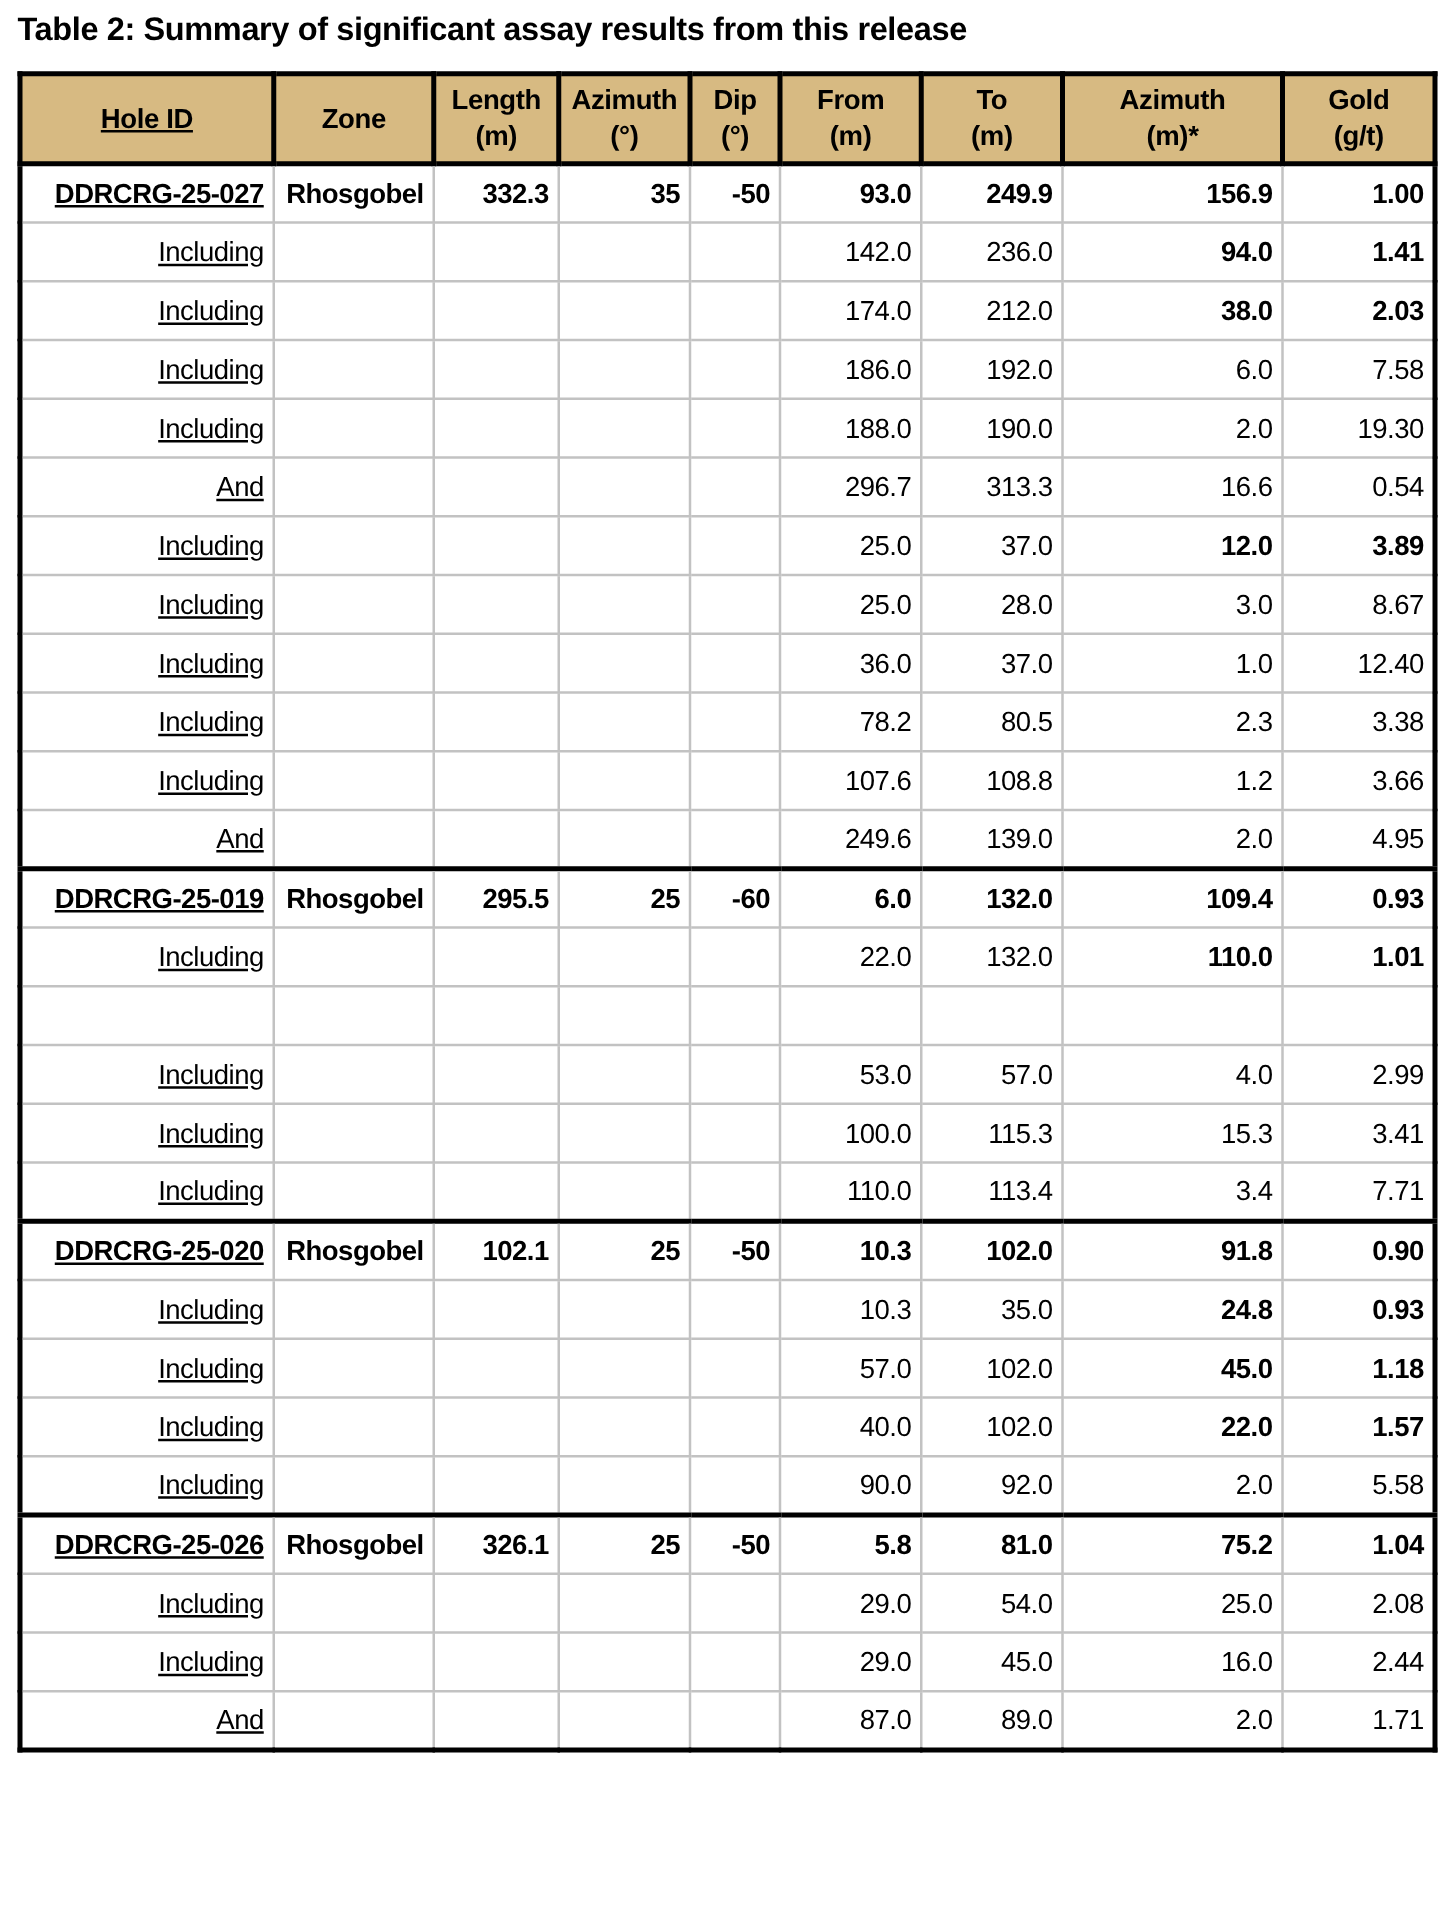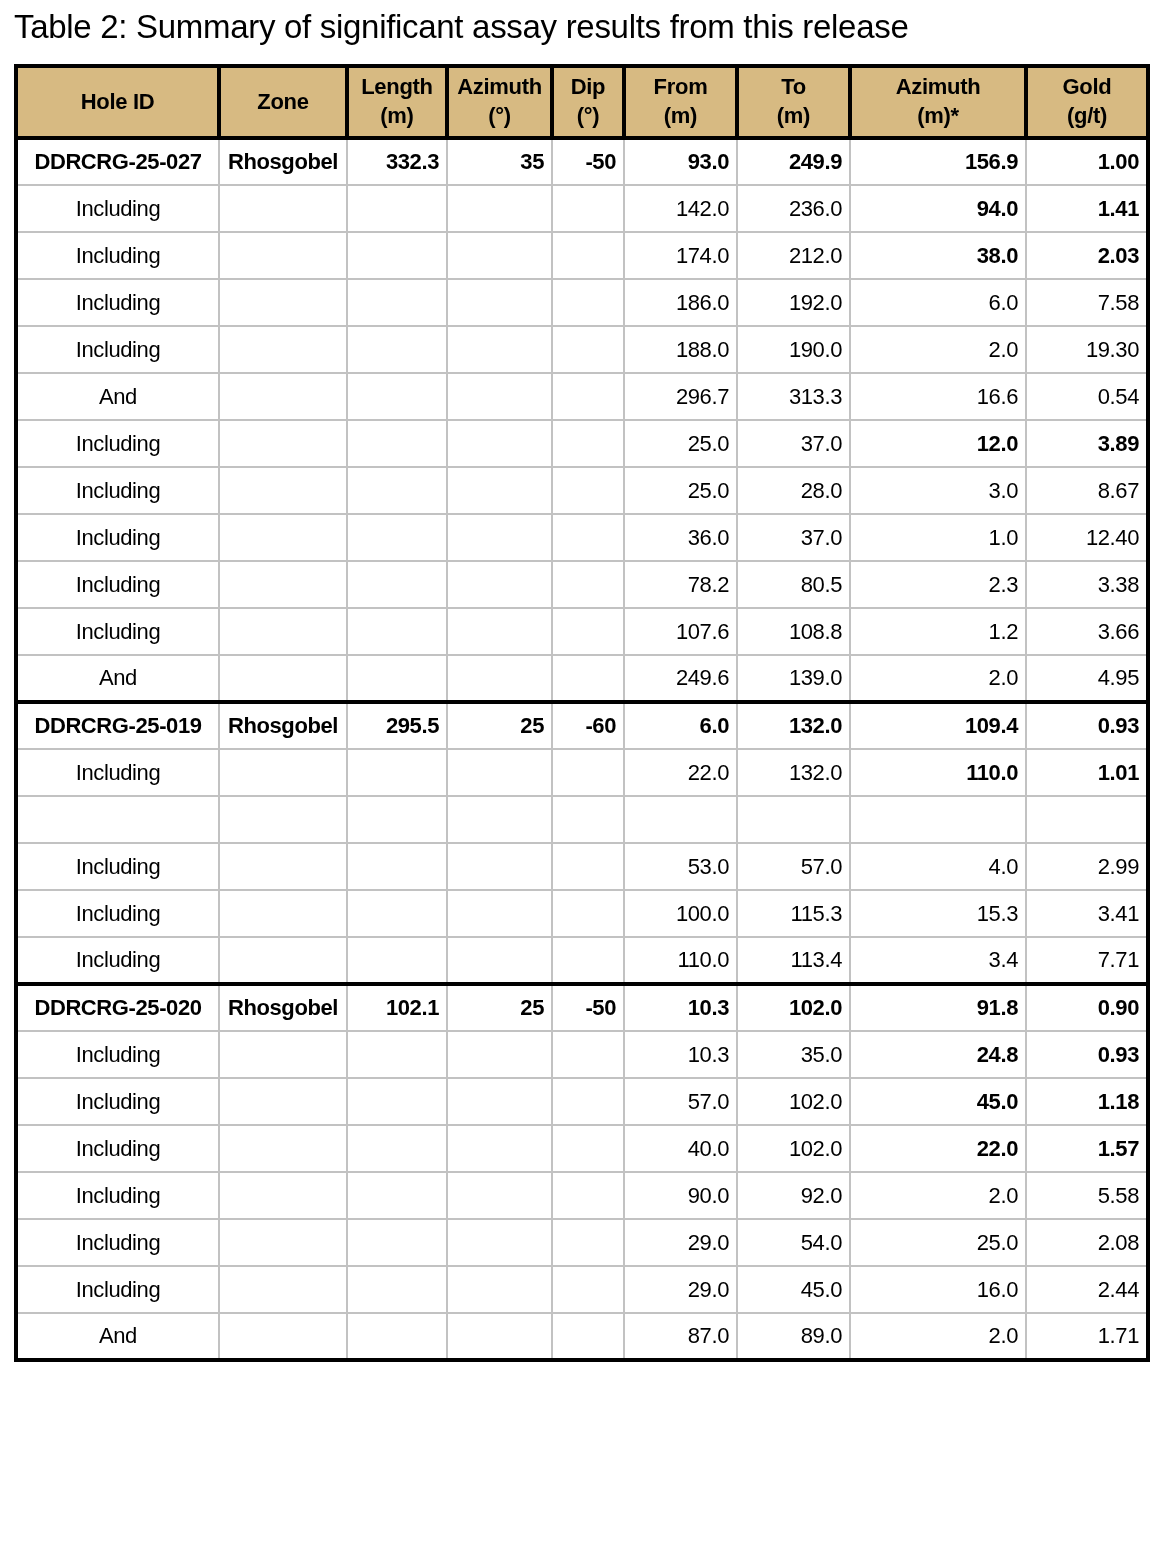--- a/index.html
+++ b/index.html
@@ -10,22 +10,22 @@
   }
   *{box-sizing:border-box;}
   html,body{margin:0;padding:0;background:#ffffff;}
   body{
     width:1160px;height:1544px;
     font-family:"Liberation Sans", sans-serif;
     color:var(--text);
   }
   .title{
     margin:8px 0 0 14px;
-    font-size:33px;
-    font-weight:normal;
+    font-size:26px;
+    font-weight:bold;
     letter-spacing:-0.3px;
   }
   table.assay{
     border-collapse:collapse;
     table-layout:fixed;
     width:1132px;
     margin:18px 0 0 14px;
     border:4px solid var(--border-black);
   }
   th{
@@ -43,29 +43,29 @@
   td{
     border:2px solid var(--border-gray);
     font-size:22px;
     height:47px;
     padding:0 7px;
     vertical-align:middle;
     white-space:nowrap;
     letter-spacing:-0.4px;
     overflow:hidden;
   }
-  td.left{text-align:center;}
+  td.left{text-align:right;}
   td.num{text-align:right;}
   tr.main td{
     border-top:4px solid var(--border-black);
     font-weight:bold;
   }
   td.emph{font-weight:bold;}
   
-  .c0{width:203px;} .c1{width:128px;} .c2{width:100px;}
+  .c0{width:203px;text-decoration:underline;} .c1{width:128px;} .c2{width:100px;}
   .c3{width:105px;} .c4{width:72px;}  .c5{width:113px;}
   .c6{width:113px;} .c7{width:176px;} .c8{width:122px;}
 </style>
 </head>
 <body>
 
 <div class="title">Table 2: Summary of significant assay results from this release</div>
 
 <table class="assay">
   <thead>
@@ -353,20 +353,31 @@
         <td class="left c0">Including</td>
         <td class="left c1"></td>
         <td class="num c2"></td>
         <td class="num c3"></td>
         <td class="num c4"></td>
         <td class="num c5">90.0</td>
         <td class="num c6">92.0</td>
         <td class="num c7">2.0</td>
         <td class="num c8">5.58</td>
       </tr>
+      <tr class="main">
+        <td class="left c0">DDRCRG-25-026</td>
+        <td class="left c1">Rhosgobel</td>
+        <td class="num c2">326.1</td>
+        <td class="num c3">25</td>
+        <td class="num c4">-50</td>
+        <td class="num c5">5.8</td>
+        <td class="num c6">81.0</td>
+        <td class="num c7">75.2</td>
+        <td class="num c8">1.04</td>
+      </tr>
       <tr class="sub">
         <td class="left c0">Including</td>
         <td class="left c1"></td>
         <td class="num c2"></td>
         <td class="num c3"></td>
         <td class="num c4"></td>
         <td class="num c5">29.0</td>
         <td class="num c6">54.0</td>
         <td class="num c7">25.0</td>
         <td class="num c8">2.08</td>

